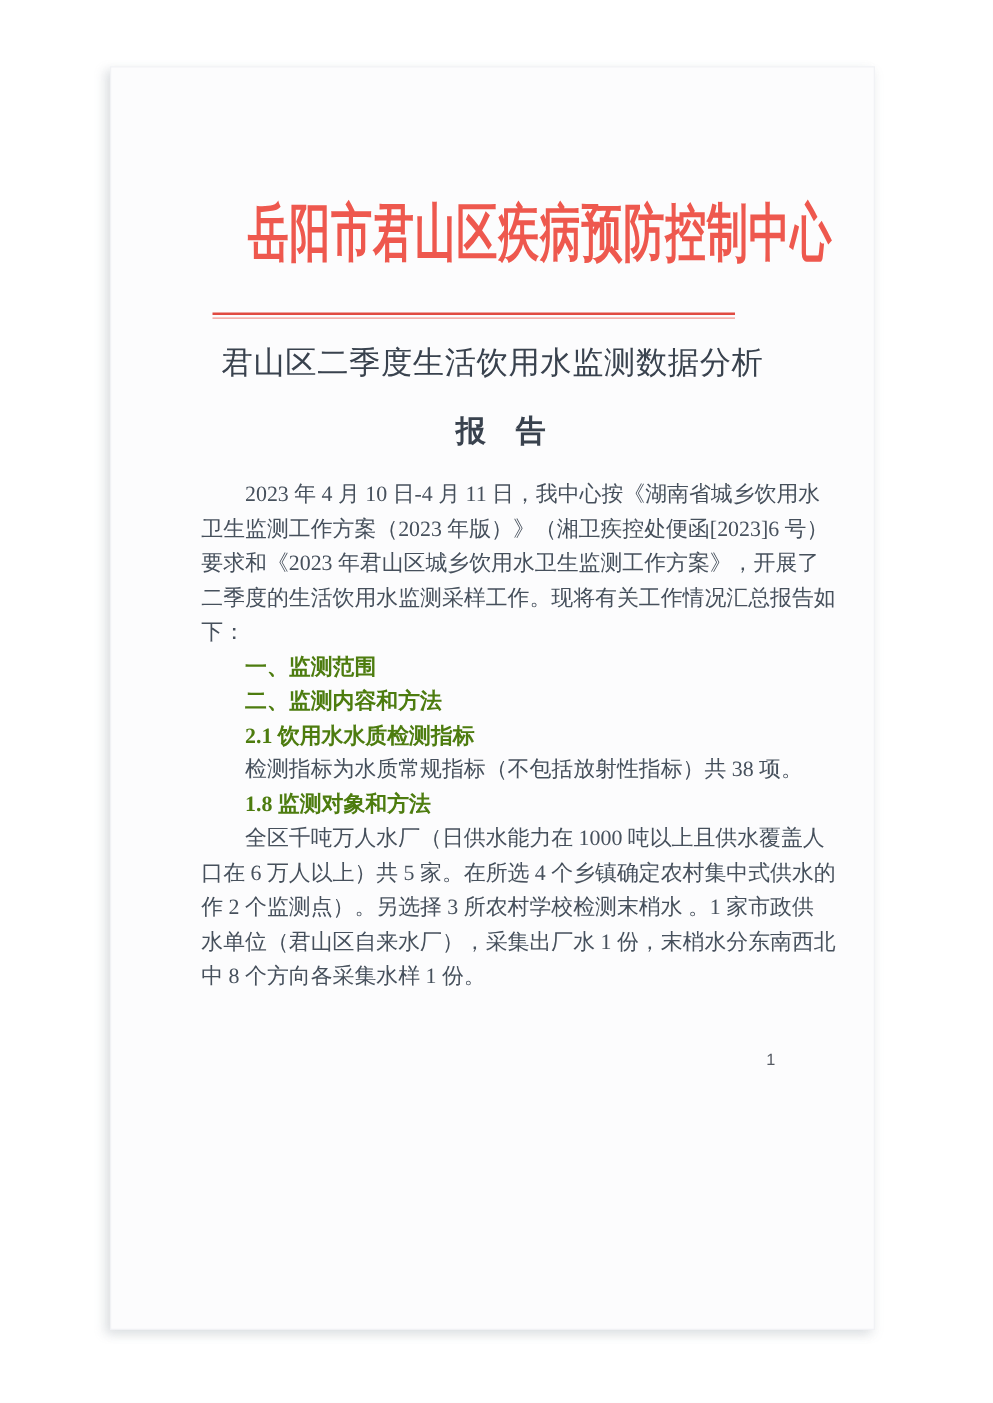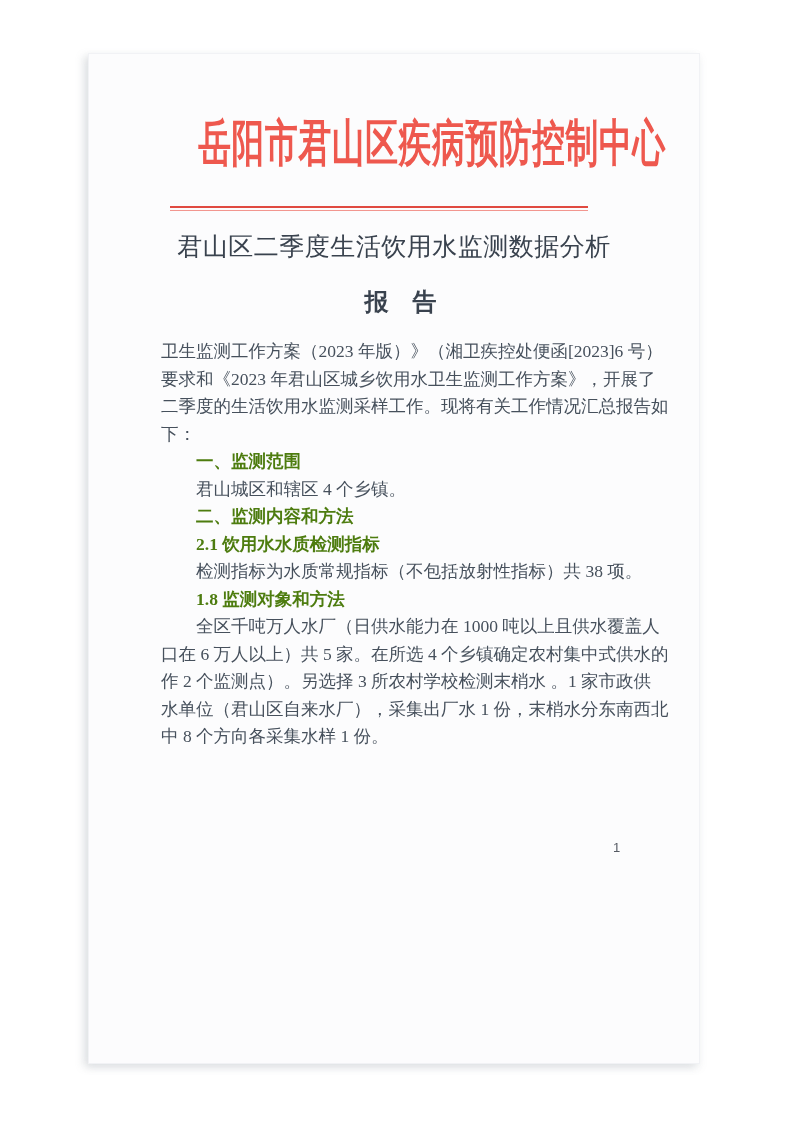--- a/index.html
+++ b/index.html
@@ -16,21 +16,21 @@
     position: absolute;
     left: 88px;
     top: 53px;
     width: 612px;
     height: 1011px;
     background: #fcfcfd;
     border: 1px solid #f1f2f5;
     box-shadow: -5px 3px 8px rgba(130, 140, 152, 0.20), 0 4px 8px rgba(130, 140, 152, 0.10);
   }
   .letterhead {
-    margin-top: 62px;
+    margin-top: 105px;
     margin-left: -14px;
     text-align: center;
     line-height: 54px;
     white-space: nowrap;
   }
   .org-name {
     display: inline-block;
     font-size: 50px;
     font-weight: bold;
     color: #ee584e;
@@ -92,26 +92,26 @@
   <div class="rule">
     <div class="rule-top"></div>
     <div class="rule-bottom"></div>
   </div>
 
   <h1 class="doc-title">君山区二季度生活饮用水监测数据分析</h1>
 
   <h2 class="doc-subtitle">报　告</h2>
 
   <div class="body-text">
+    <div class="ln indent">2023 年 4 月 10 日-4 月 11 日，我中心按《湖南省城乡饮用水</div>
     <div class="ln">卫生监测工作方案（2023 年版）》（湘卫疾控处便函[2023]6 号）</div>
     <div class="ln">要求和《2023 年君山区城乡饮用水卫生监测工作方案》，开展了</div>
     <div class="ln">二季度的生活饮用水监测采样工作。现将有关工作情况汇总报告如</div>
     <div class="ln">下：</div>
     <div class="ln indent bold">一、监测范围</div>
-    <div class="ln indent">君山城区和辖区 4 个乡镇。</div>
     <div class="ln indent bold">二、监测内容和方法</div>
     <div class="ln indent bold">2.1 饮用水水质检测指标</div>
     <div class="ln indent">检测指标为水质常规指标（不包括放射性指标）共 38 项。</div>
     <div class="ln indent bold">1.8 监测对象和方法</div>
     <div class="ln indent">全区千吨万人水厂（日供水能力在 1000 吨以上且供水覆盖人</div>
     <div class="ln">口在 6 万人以上）共 5 家。在所选 4 个乡镇确定农村集中式供水的</div>
     <div class="ln">作 2 个监测点）。另选择 3 所农村学校检测末梢水 。1 家市政供</div>
     <div class="ln">水单位（君山区自来水厂），采集出厂水 1 份，末梢水分东南西北</div>
     <div class="ln">中 8 个方向各采集水样 1 份。</div>
   </div>

